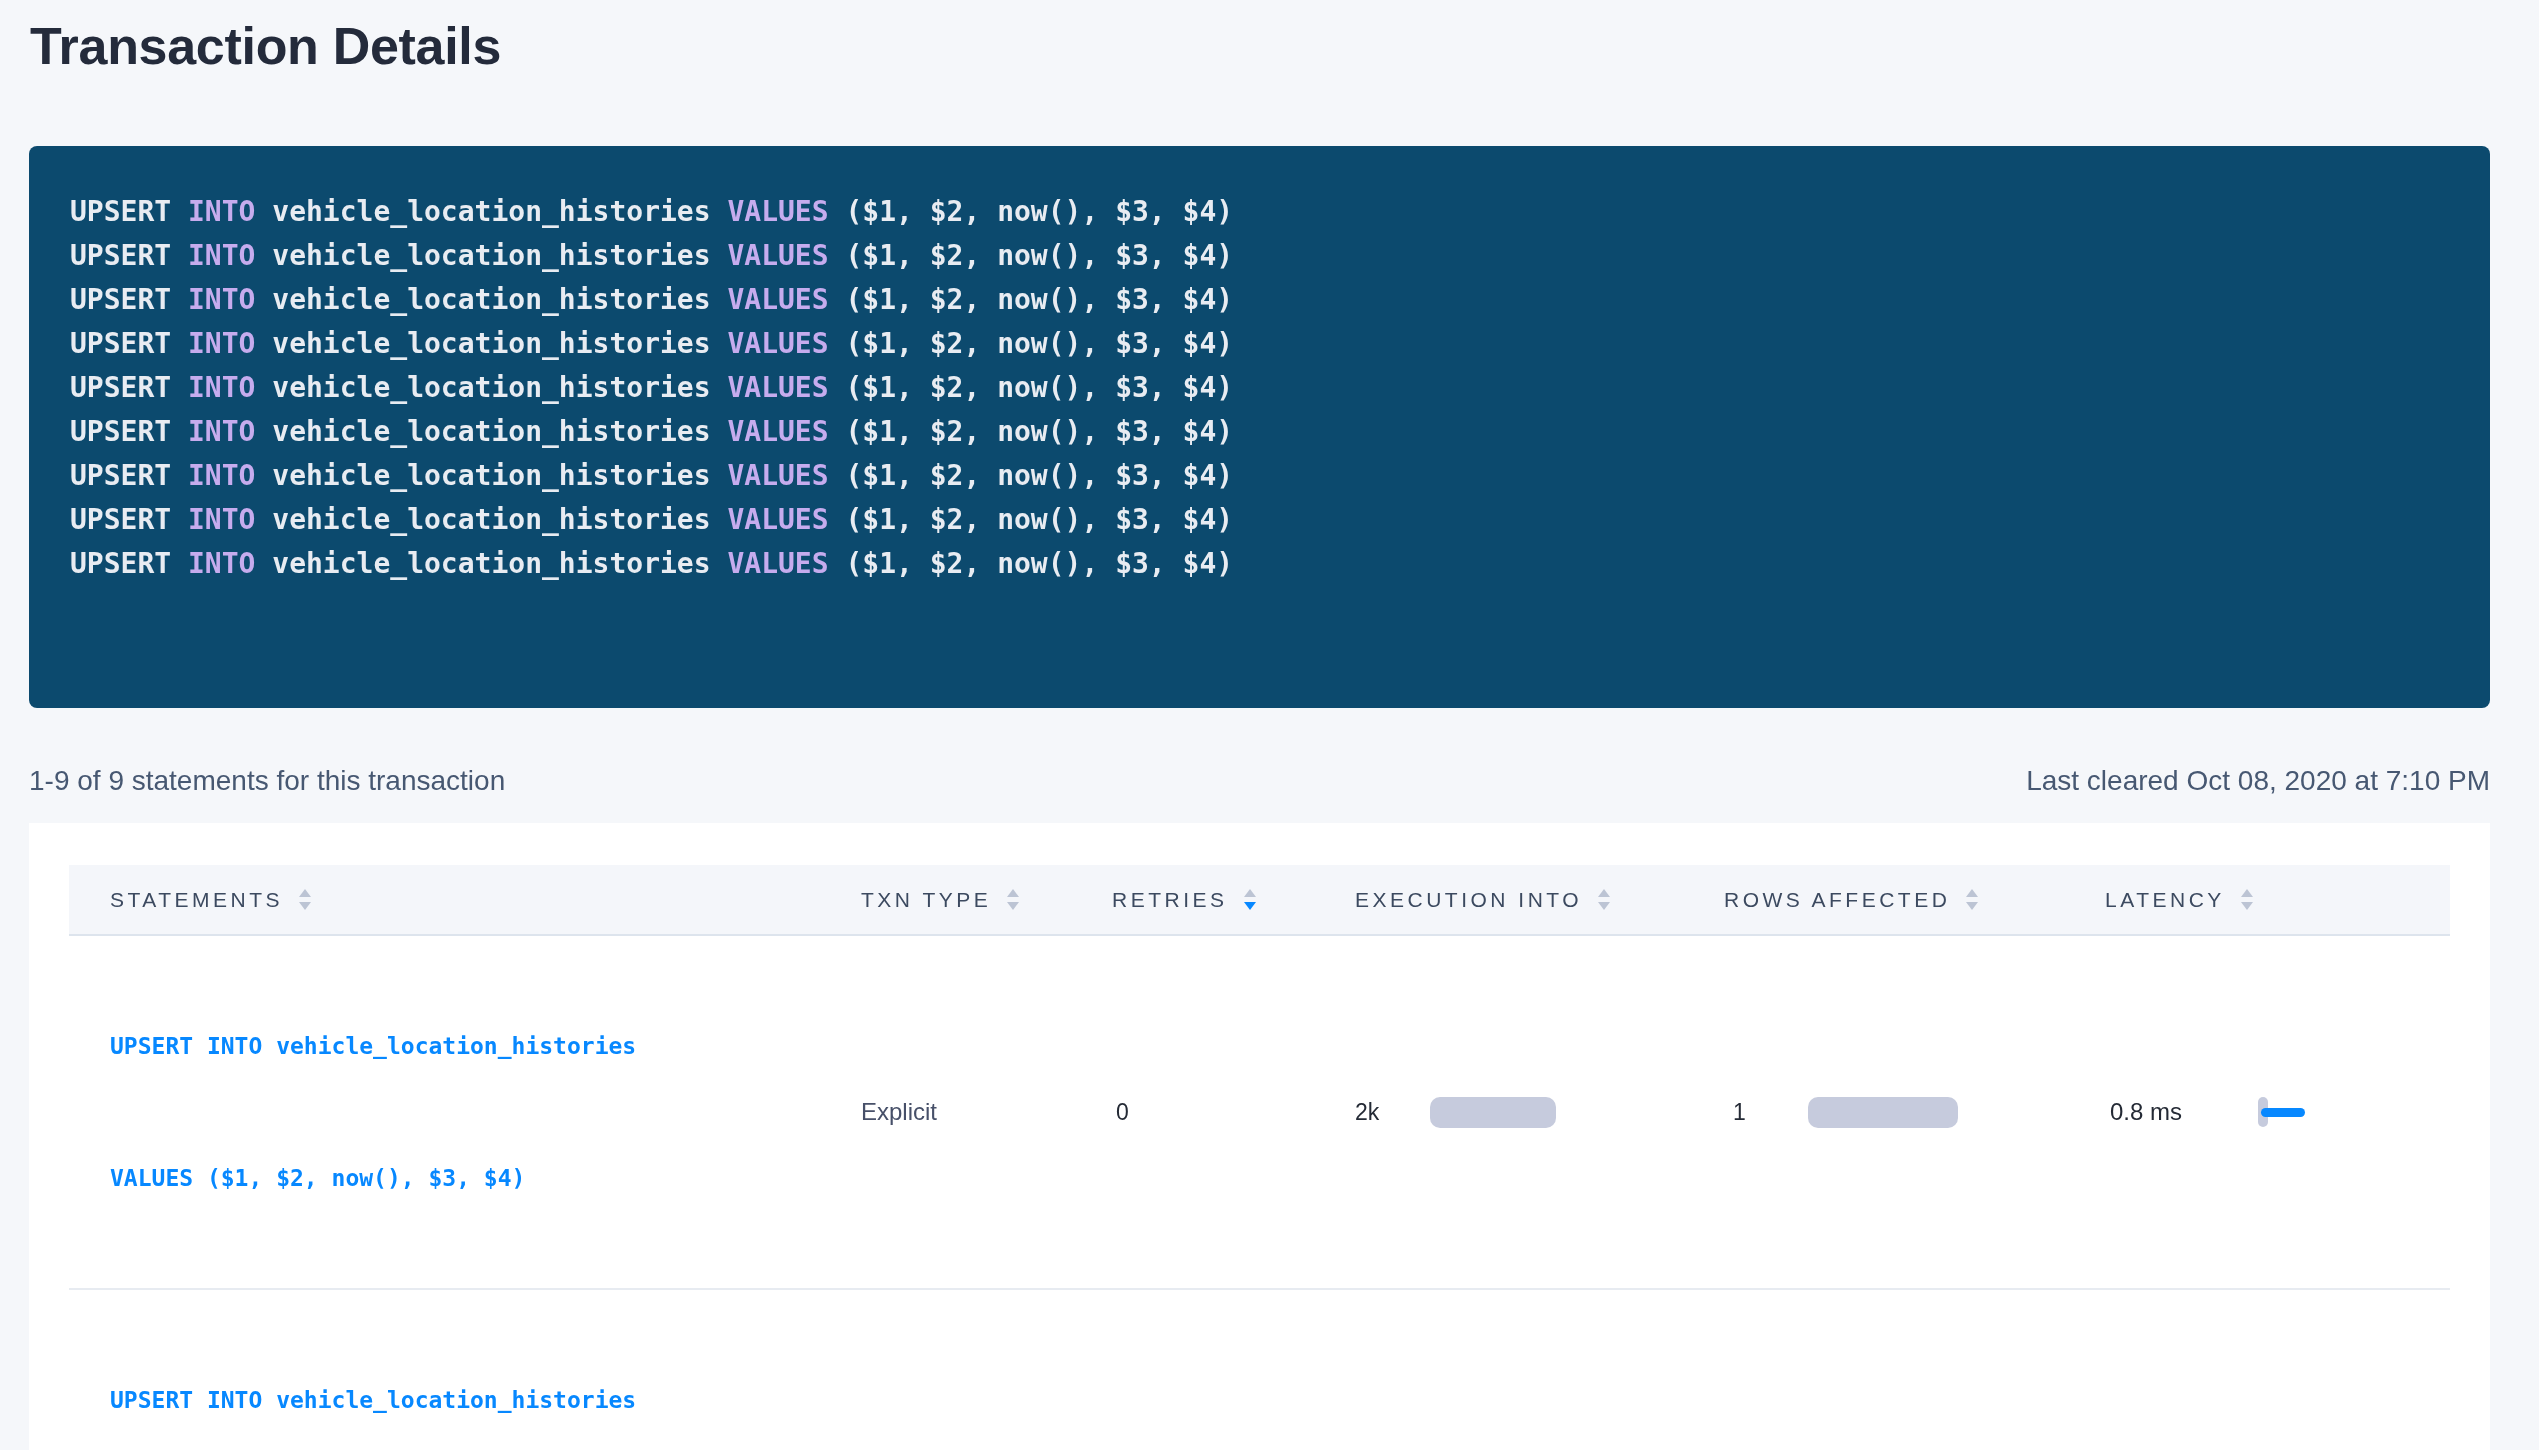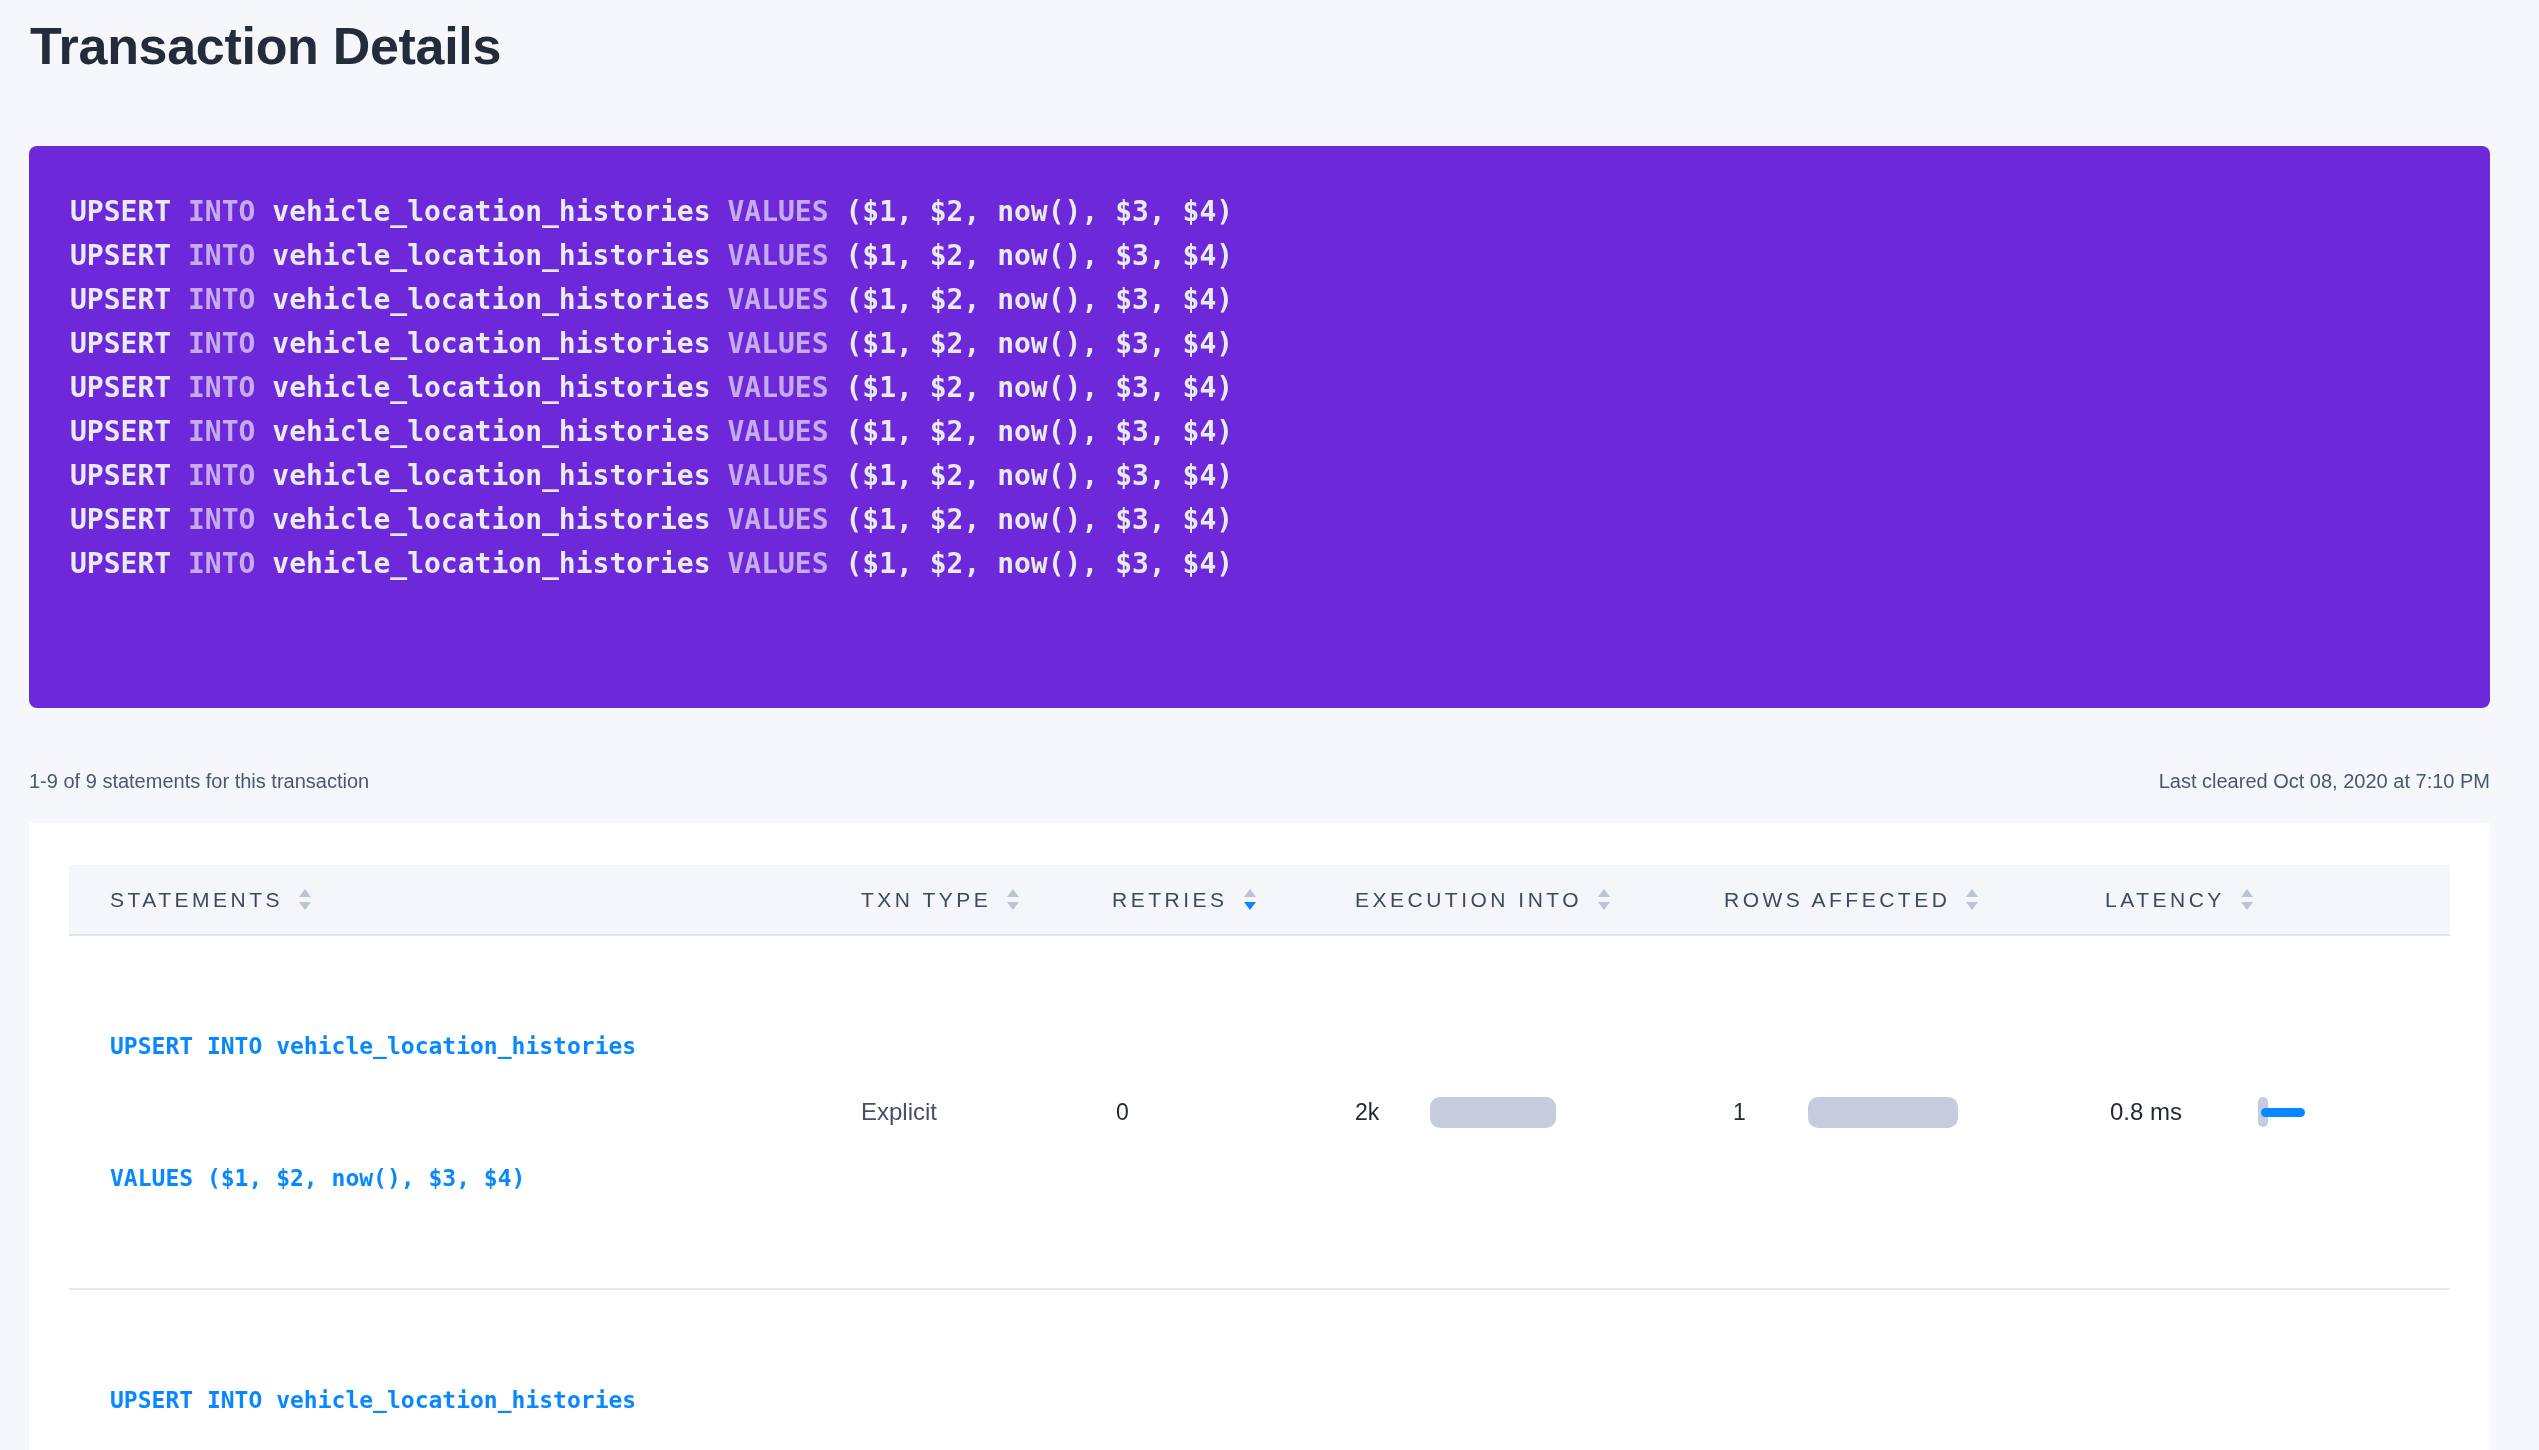--- a/index.html
+++ b/index.html
@@ -14,36 +14,36 @@
   
   .page-title {
     position:absolute; left:30px; top:16px;
     font-size:52px; font-weight:600; color:#242b3b; letter-spacing:-.3px;
   }
 
   
   .sql-box {
     position:absolute; left:29px; top:146px;
     width:2461px; height:562px;
-    background:#6d28d9; border-radius:8px;
+    background:#0c4a6e; border-radius:8px;
     padding:44px 40px 0 41px;
     font-family:"DejaVu Sans Mono", monospace;
     font-size:28px; font-weight:bold; line-height:44px;
     color:#e8ecf2;
     overflow:hidden;
   }
   .code-line span { white-space:pre; }
   .code-line span + span { margin-left:1ch; }
   .kw { color:#c6acee; }
 
   
   .summary-bar {
     position:absolute; left:29px; top:760px; width:2461px; height:42px;
     display:flex; justify-content:space-between; align-items:center;
-    font-size:20px; color:#475872; font-weight:500;
+    font-size:28px; color:#475872; font-weight:500;
   }
 
   
   .card {
     position:absolute; left:29px; top:823px;
     width:2461px; height:640px;
     background:#ffffff;
   }
   table.stmt-table {
     margin:42px 40px 0 40px;

